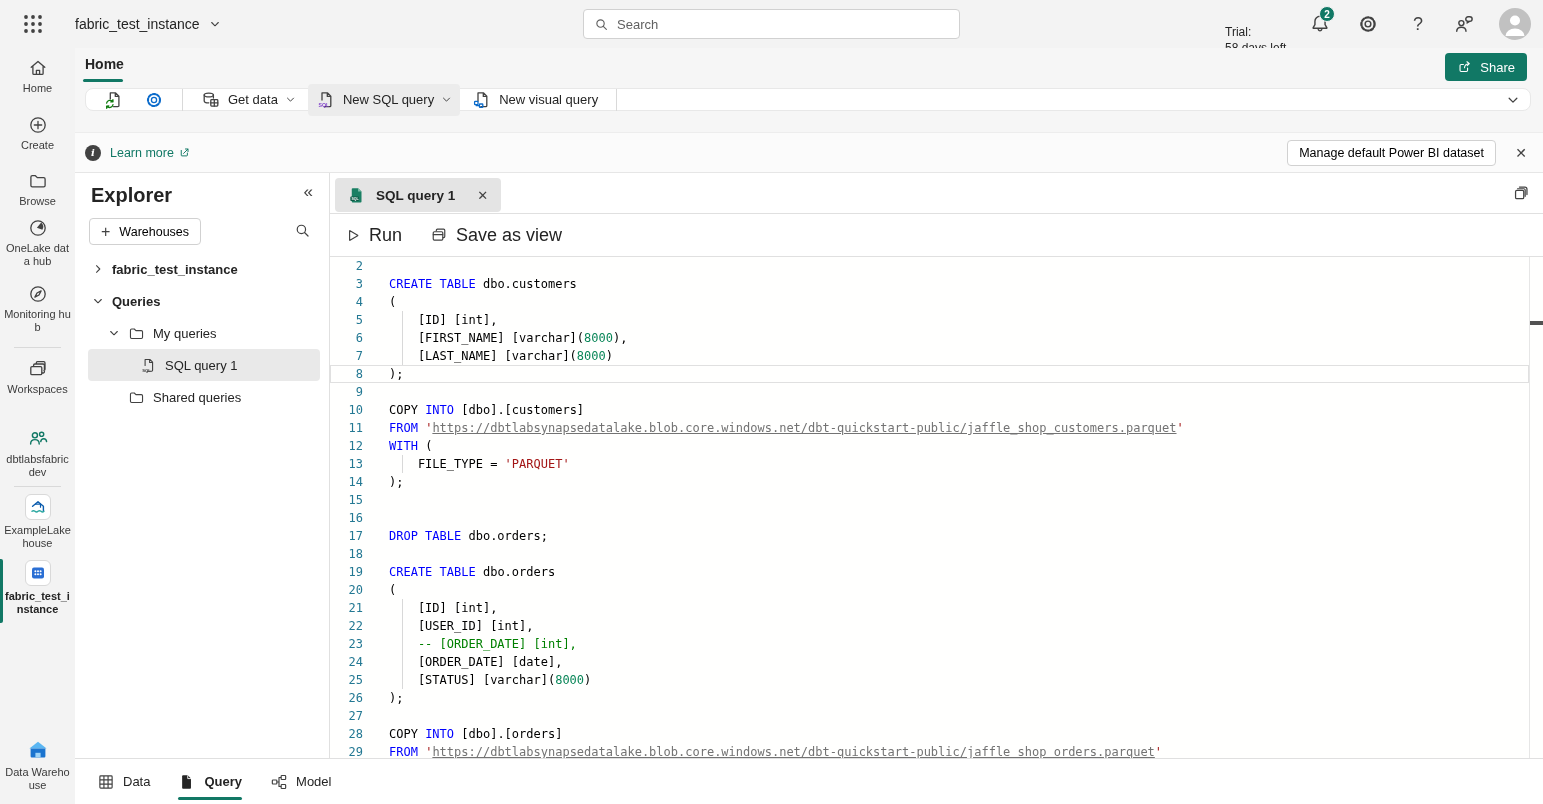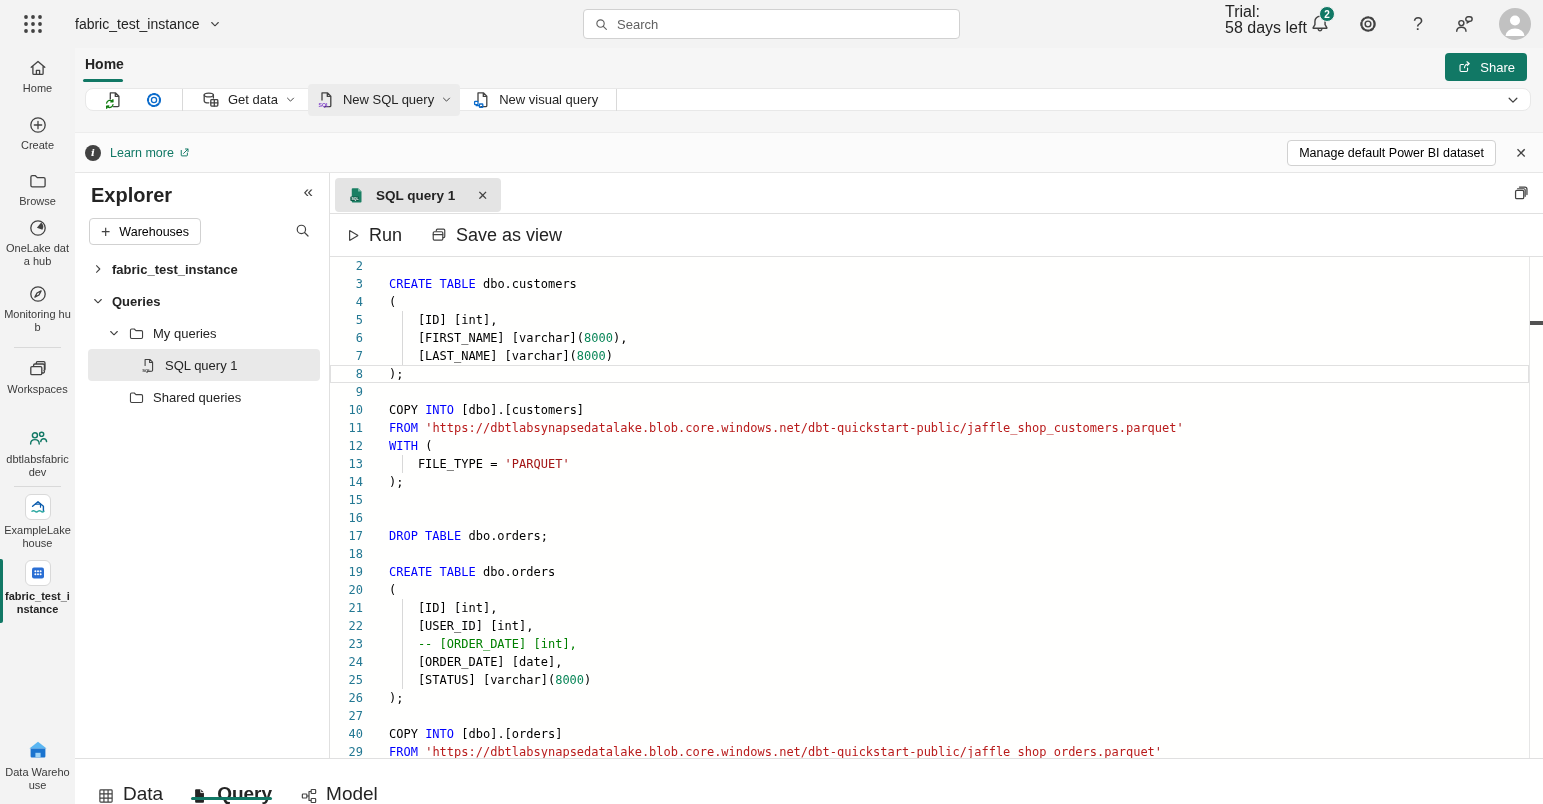--- a/index.html
+++ b/index.html
@@ -6,21 +6,21 @@
   html,body{width:1543px;height:804px}
   body{position:relative;background:#f3f3f3;font-family:"Liberation Sans",sans-serif;color:#242424;overflow:hidden;font-size:13px}
   svg{display:block}
   
   .topbar{position:absolute;left:0;top:0;width:1543px;height:48px;background:#f3f3f3}
   .waffle{position:absolute;left:23px;top:14px;width:20px;height:20px;cursor:pointer}
   .ws-switch{position:absolute;left:75px;top:0;height:48px;display:flex;align-items:center;gap:9px;font-size:14px;cursor:pointer}
   .searchbox{position:absolute;left:583px;top:9px;width:377px;height:30px;background:#fff;border:1px solid #d1d1d1;border-radius:4px;display:flex;align-items:center;padding:0 10px;gap:8px}
   .searchbox input{border:none;outline:none;flex:1;font:13px "Liberation Sans",sans-serif;color:#242424;background:transparent}
   .searchbox input::placeholder{color:#616161}
-  .trial{position:absolute;left:1225px;top:4px;font-size:16px;line-height:16px;color:#242424}
+  .trial{position:absolute;left:1225px;top:24px;font-size:12px;line-height:16px;color:#242424}
   .tb-icon{position:absolute;top:13px;width:22px;height:22px;cursor:pointer}
   .badge{position:absolute;left:1319px;top:6px;min-width:16px;height:16px;border-radius:8px;background:#117865;color:#fff;font-size:10px;font-weight:bold;display:flex;align-items:center;justify-content:center;padding:0 4px;border:1px solid #f3f3f3}
   .help{font-size:18px;color:#424242;line-height:22px;text-align:center}
   .avatar{position:absolute;left:1499px;top:8px;width:32px;height:32px;border-radius:50%;background:#c1c1c1;overflow:hidden;cursor:pointer}
   
   .leftrail{position:absolute;left:0;top:48px;width:75px;height:756px;background:#f3f3f3}
   .rail-item{position:absolute;left:0;width:75px;text-align:center;cursor:pointer}
   .rail-item svg,.rail-item .cbox{margin:0 auto}
   .rail-label{font-size:11px;line-height:13px;color:#3b3b3b;margin-top:4px;word-break:break-all;padding:0 4px}
   .rail-item.sel .rail-label{font-weight:bold;color:#242424}
@@ -67,25 +67,25 @@
   
   .editor{position:absolute;left:0;right:0;top:84px;bottom:0;background:#fffffe;overflow:hidden}
   .oruler{position:absolute;right:13px;top:0;bottom:0;width:1px;background:#e6e6e6}
   .omark{position:absolute;right:0;top:64px;width:13px;height:4px;background:#525252}
   .crow{height:18px;display:flex;margin-right:14px;font:12px "DejaVu Sans Mono",monospace;line-height:18px}
   .crow.cur{outline:1px solid #e0e0e0;outline-offset:-1px}
   .gut{width:33px;flex:none;text-align:right;color:#237893}
   .ccode{position:relative;padding-left:26px;white-space:pre;color:#000}
   .iguide{position:absolute;left:39px;top:0;bottom:0;border-left:1px solid #d8d8d8}
   .tk-k{color:#0000ff}.tk-d{color:#000}.tk-s{color:#a31515}
-  .tk-u{color:#b91c1c;}
+  .tk-u{color:#737373;text-decoration:underline}
   .tk-n{color:#098658}.tk-c{color:#008000}
   
   .bottombar{position:absolute;left:75px;top:758px;width:1468px;height:46px;background:#fff;border-top:1px solid #e0e0e0;display:flex;align-items:center;padding-left:22px;gap:28px}
-  .btab{position:relative;height:46px;display:flex;align-items:flex-end;gap:8px;font-size:19px;cursor:pointer}
+  .btab{position:relative;height:46px;display:flex;align-items:center;gap:8px;font-size:13px;cursor:pointer}
   .btab.sel{font-weight:bold}
   .btab.sel::after{content:"";position:absolute;left:0;right:0;bottom:5px;height:3px;background:#117865;border-radius:2px}
 </style>
 </head>
 <body>
 
 <header class="topbar">
   <svg class="waffle" viewBox="0 0 20 20" fill="#424242">
     <circle cx="3" cy="3" r="1.9"></circle>
       <circle cx="10" cy="3" r="1.9"></circle>
@@ -483,21 +483,21 @@
         </div>
         <div class="crow">
           <div class="gut">26</div>
           <div class="ccode"><span class="tk-d">);</span></div>
         </div>
         <div class="crow">
           <div class="gut">27</div>
           <div class="ccode"></div>
         </div>
         <div class="crow">
-          <div class="gut">40</div>
+          <div class="gut">28</div>
           <div class="ccode"><span class="tk-d">COPY </span><span class="tk-k">INTO</span><span class="tk-d"> [dbo].[orders]</span></div>
         </div>
         <div class="crow">
           <div class="gut">29</div>
           <div class="ccode"><span class="tk-k">FROM</span><span class="tk-d"> </span><span class="tk-s">'</span><span class="tk-u">https://dbtlabsynapsedatalake.blob.core.windows.net/dbt-quickstart-public/jaffle_shop_orders.parquet</span><span class="tk-s">'</span></div>
         </div>
       </div>
     <div class="oruler"></div>
     <div class="omark"></div>
   </div>

